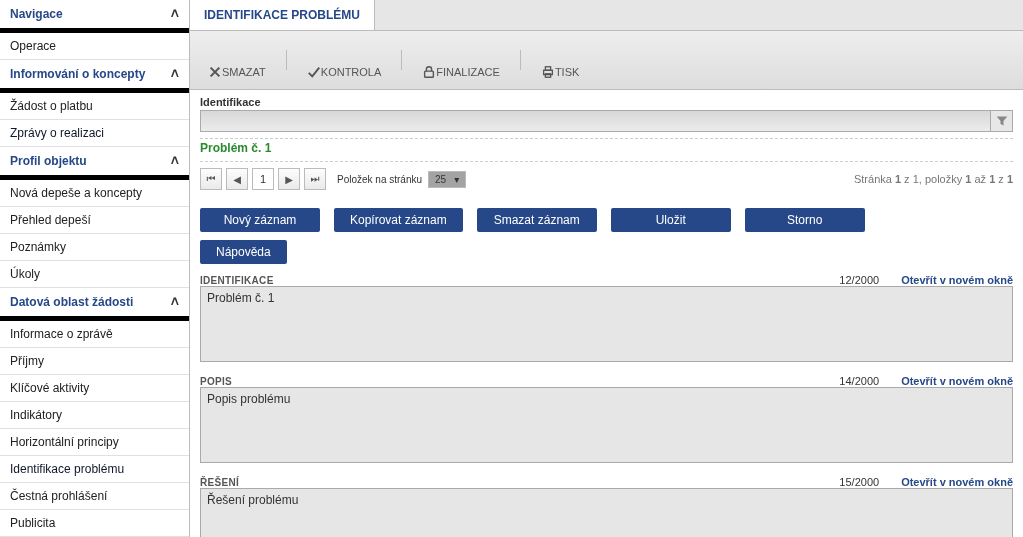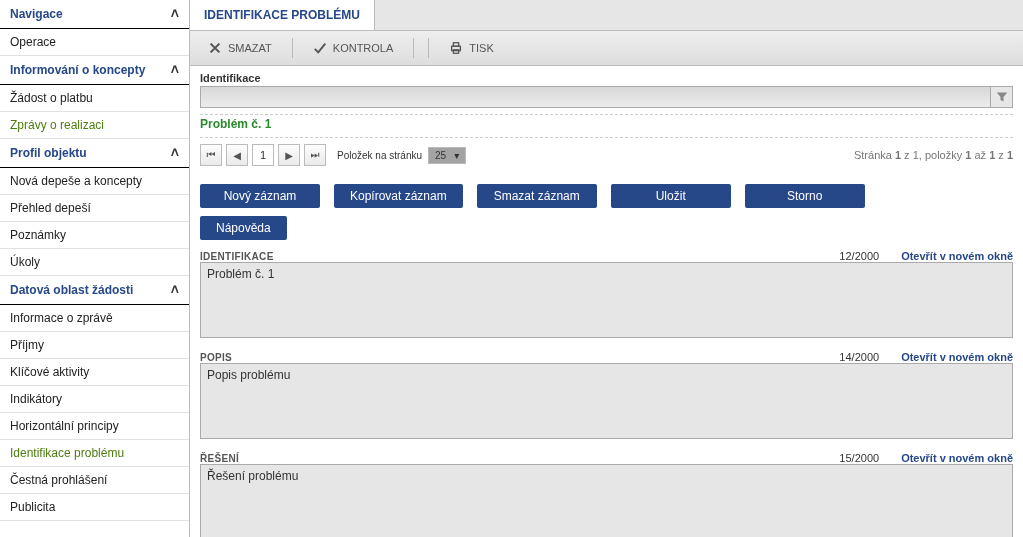--- a/index.html
+++ b/index.html
@@ -19,34 +19,34 @@
     background: #fff;
     overflow-y: auto;
   }
   .sb-header {
     display: flex;
     justify-content: space-between;
     align-items: center;
     padding: 6px 10px;
     font-weight: bold;
     color: #264788;
-    border-bottom: 1px solid #000000;
+    border-bottom: 5px solid #000000;
     cursor: pointer;
   }
   .sb-chevron {
     font-size: 14px;
     color: #333;
   }
   .sb-item {
     padding: 6px 10px;
     border-bottom: 1px solid #e0e0e0;
     cursor: pointer;
     color: #222;
   }
-  .sb-item.highlight { color: #4d7c0f; }
+  .sb-item.highlight { color: #0f172a; }
   .main {
     flex: 1;
     display: flex;
     flex-direction: column;
     overflow: hidden;
   }
   .page-tabs {
     display: flex;
     border-bottom: 1px solid #bbb;
     background: #e6e6e6;
@@ -62,25 +62,26 @@
     display: flex;
     align-items: center;
     gap: 6px;
     padding: 6px 8px;
     background: linear-gradient(#eee,#ddd);
     border-bottom: 1px solid #bbb;
   }
   .toolbar-btn {
     display: flex;
     align-items: center;
-    gap: 6px;
+    gap: 0;
     padding: 4px 10px;
     color: #555;
     font-size: 11px;
     cursor: pointer;
+    margin-top: 24px;
   }
   .toolbar-btn .ic { width: 14px; height: 14px; }
   .toolbar-sep {
     width: 1px; height: 20px; background: #bbb; margin: 0 4px;
   }
   .content {
     flex: 1;
     overflow: auto;
     padding: 0 10px 10px;
     background: #fff;
@@ -245,20 +246,29 @@
       <div class="toolbar-sep"></div>
       <div class="toolbar-btn">
         <span>
             <svg class="ic" viewBox="0 0 16 16">
               <path d="M2 9 L6 13 L14 3" stroke="#555" stroke-width="2.2" fill="none"></path>
             </svg>
           </span>
         <span>KONTROLA</span>
       </div>
       <div class="toolbar-sep"></div>
+      <div class="toolbar-btn">
+        <span>
+            <svg class="ic" viewBox="0 0 16 16">
+              <rect x="3" y="7" width="10" height="7" rx="1" fill="none" stroke="#555" stroke-width="1.6"></rect>
+              <path d="M5 7 V5 a3 3 0 0 1 6 0 V7" fill="none" stroke="#555" stroke-width="1.6"></path>
+            </svg>
+          </span>
+        <span>FINALIZACE</span>
+      </div>
       <div class="toolbar-sep"></div>
       <div class="toolbar-btn">
         <span>
             <svg class="ic" viewBox="0 0 16 16">
               <rect x="3" y="6" width="10" height="5" fill="none" stroke="#555" stroke-width="1.5"></rect>
               <rect x="5" y="2" width="6" height="4" fill="none" stroke="#555" stroke-width="1.5"></rect>
               <rect x="5" y="10" width="6" height="4" fill="none" stroke="#555" stroke-width="1.5"></rect>
             </svg>
           </span>
         <span>TISK</span>

